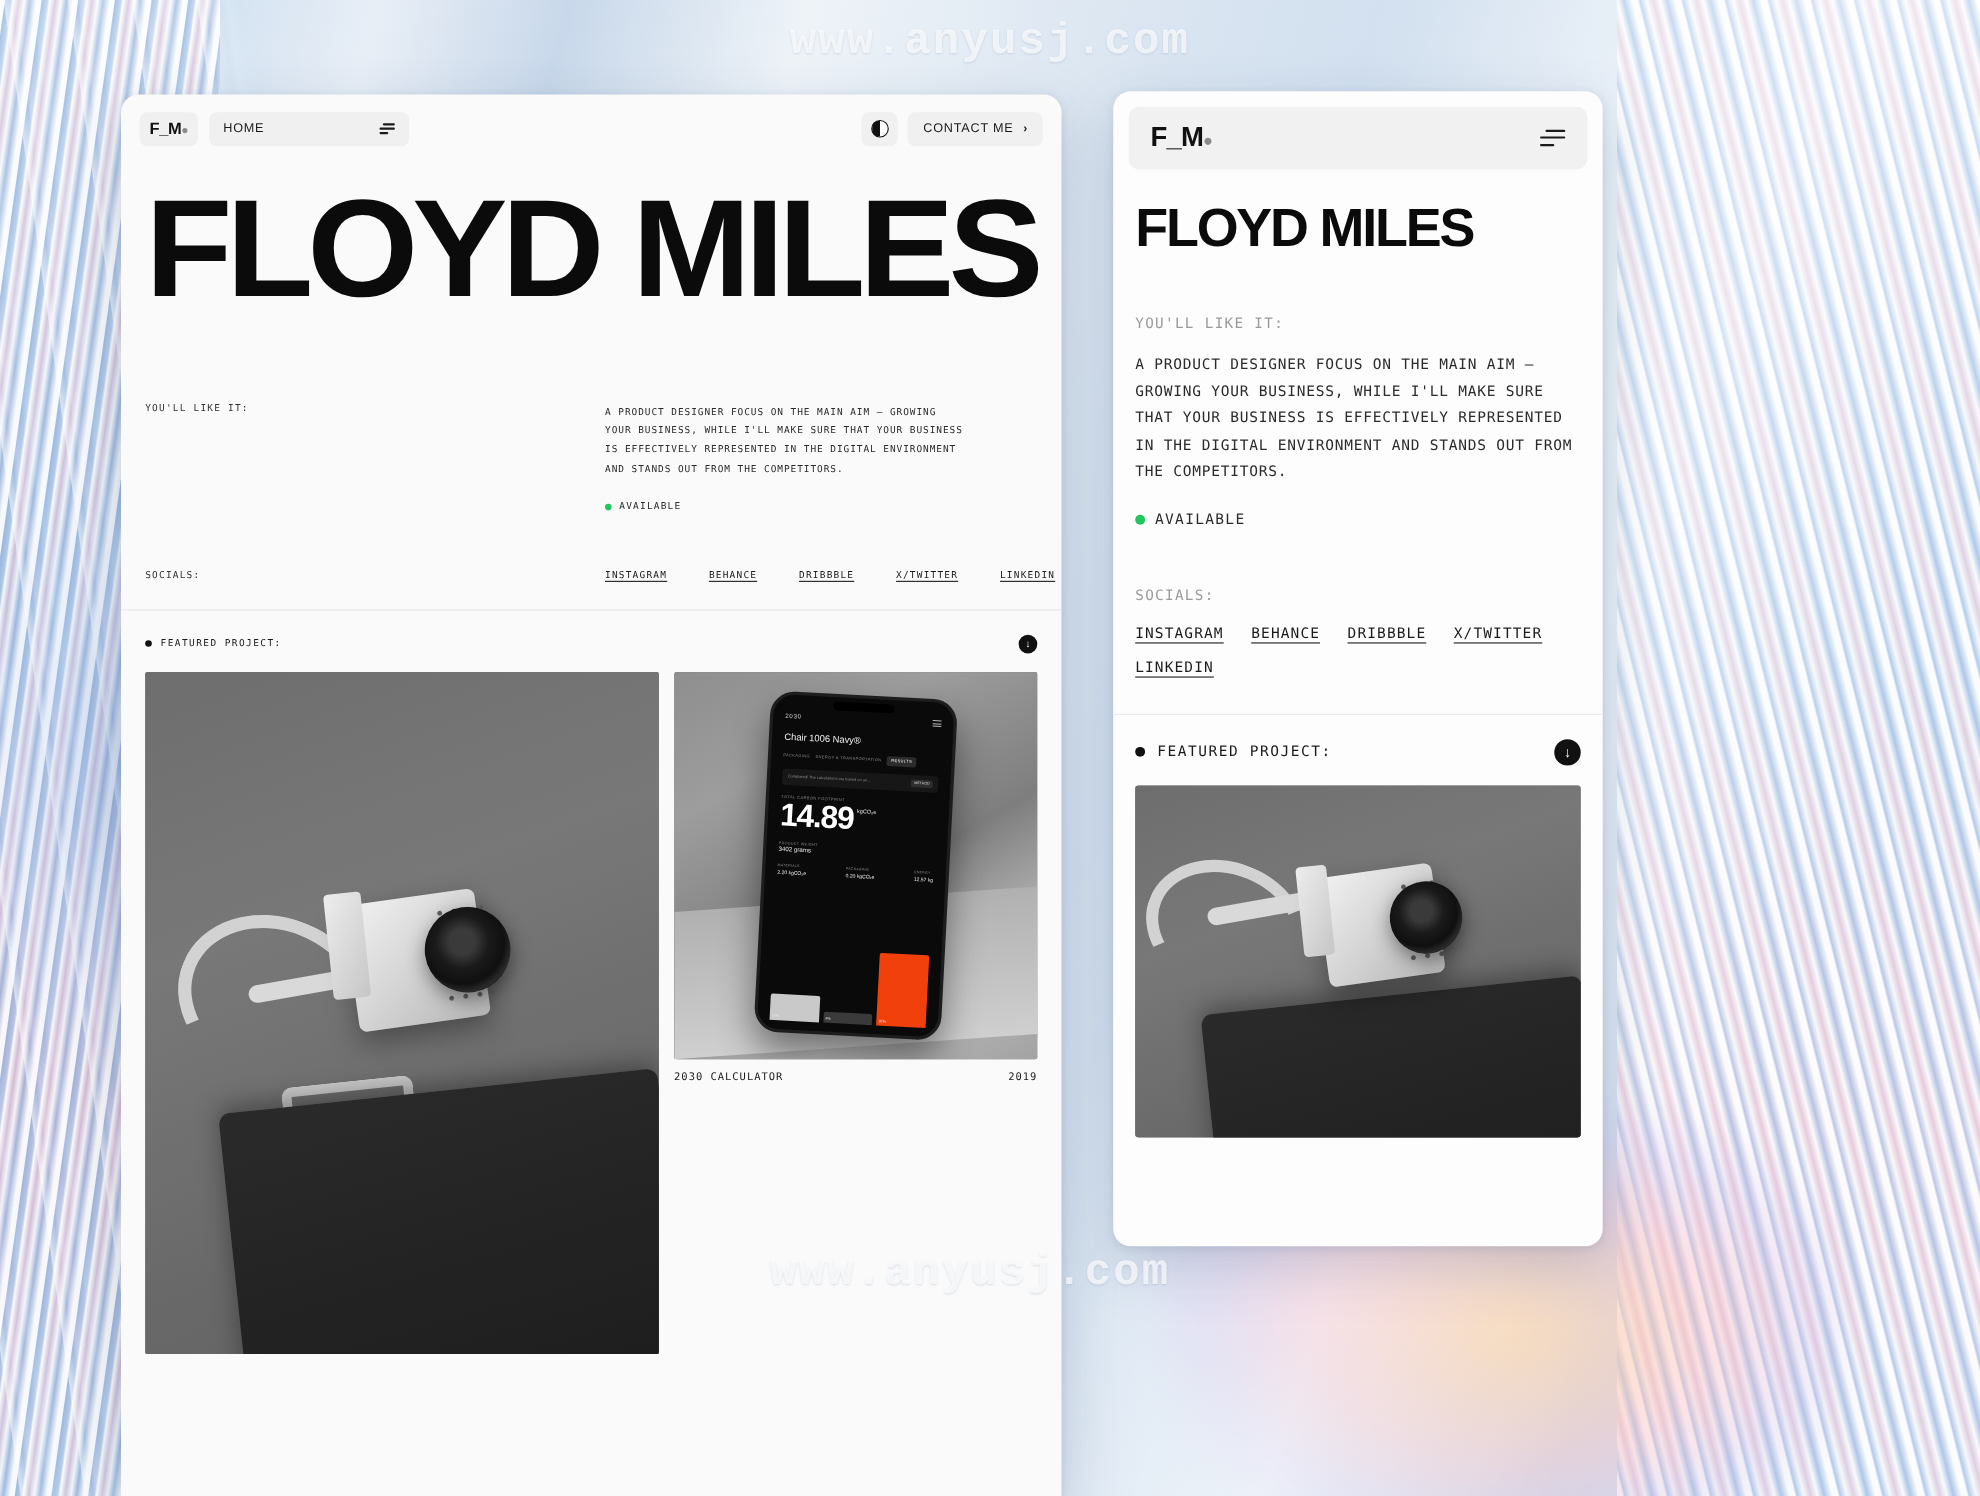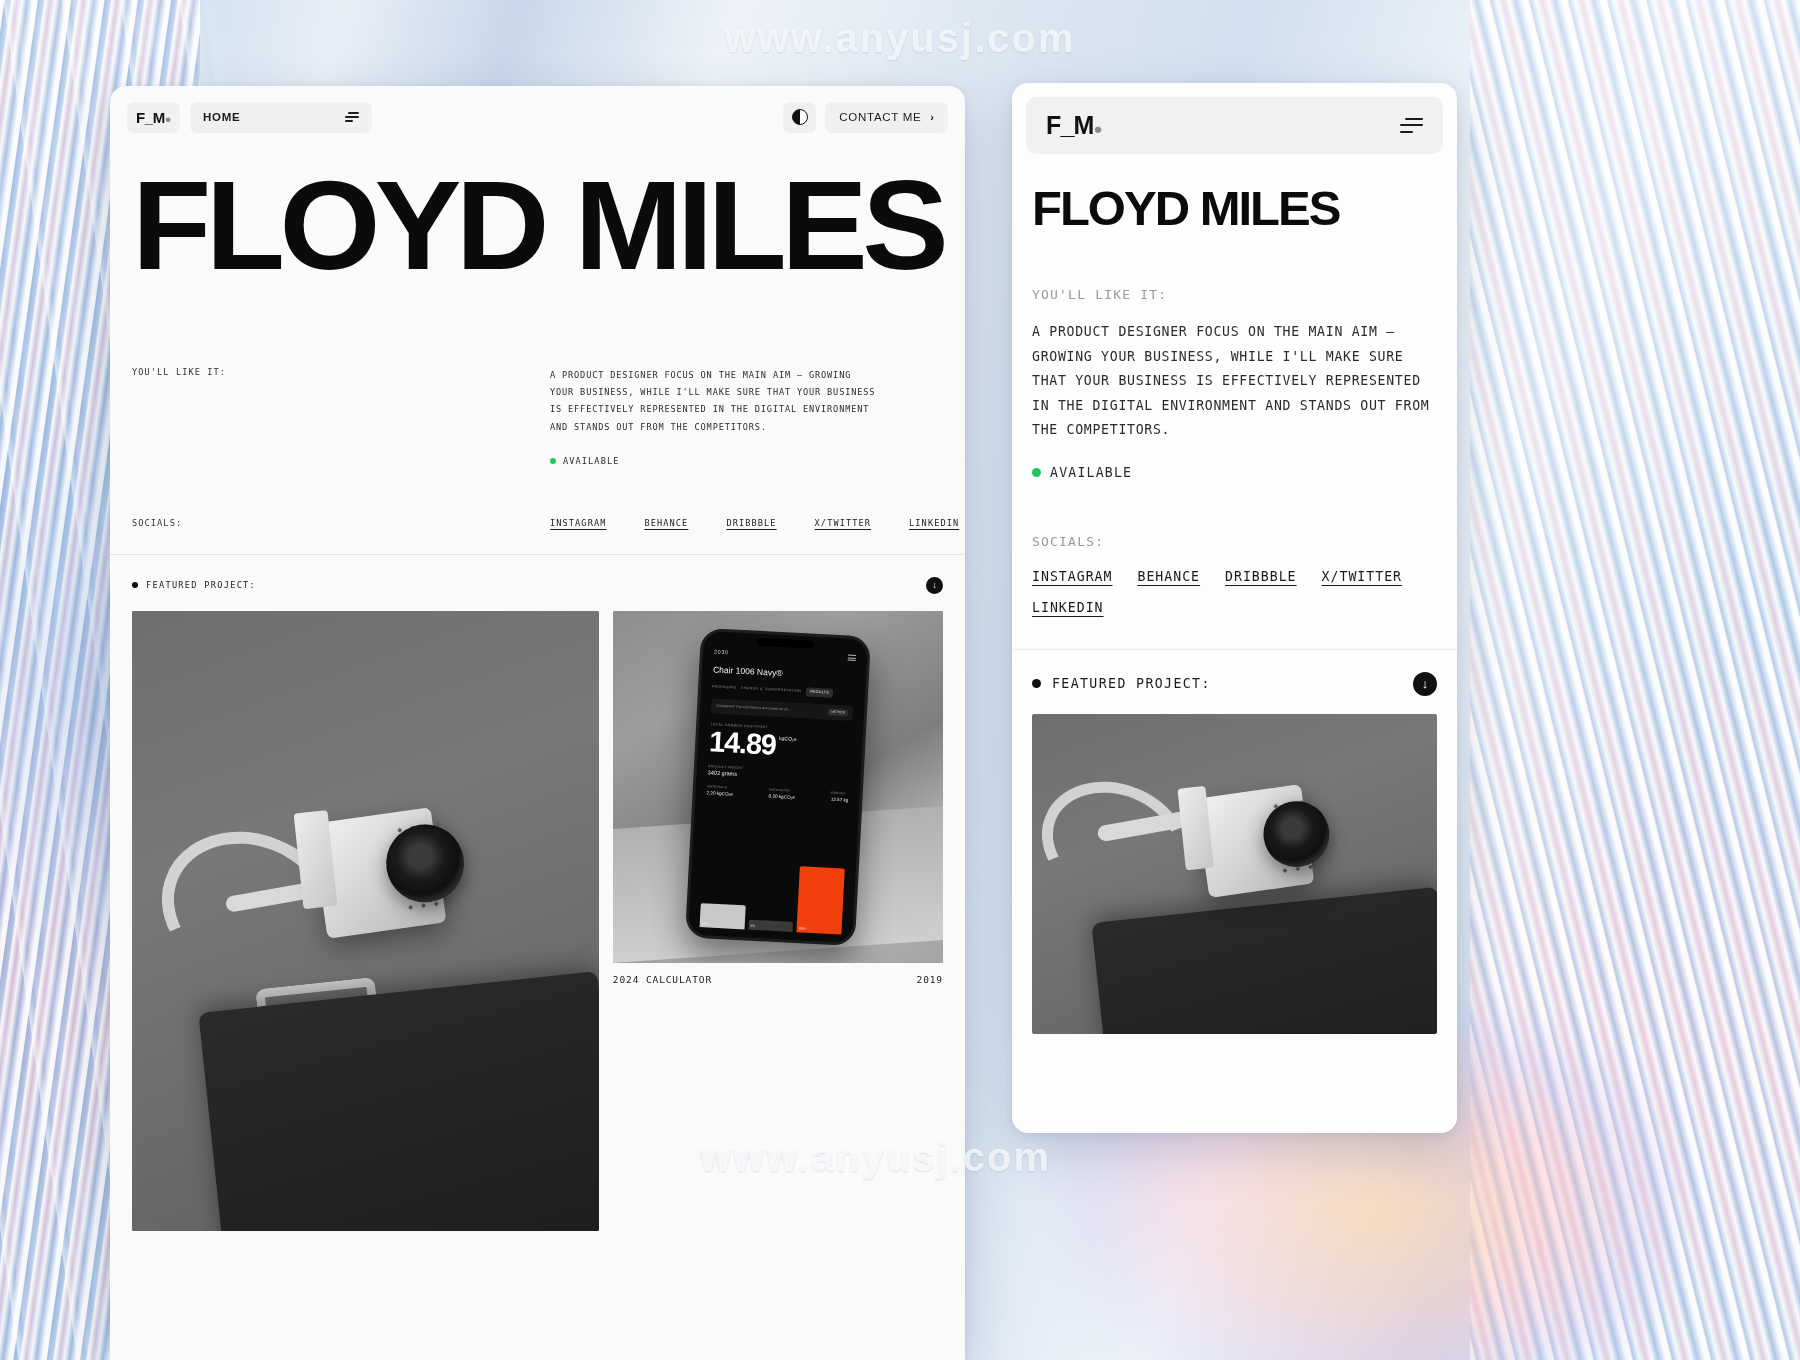--- a/index.html
+++ b/index.html
@@ -73,21 +73,21 @@
     filter:blur(16px);
   }
   #bg .sheen {
     position:absolute; inset:0;
     background:linear-gradient(112deg, rgba(255,255,255,0) 55%, rgba(255,255,255,0.35) 72%, rgba(255,255,255,0) 85%);
   }
 
   
   .wm {
     position:absolute;
-    font-family:Liberation Sans, sans-serif;
+    font-family:Liberation Mono, monospace;
     font-weight:700;
     color:rgba(255,255,255,0.72);
     letter-spacing:2px;
     text-shadow:0 1px 2px rgba(120,140,170,0.25);
     user-select:none;
     white-space:nowrap;
   }
   #wm-top { top:16px; left:50%; transform:translateX(-50%); font-size:40px; }
   #wm-mid { top:1135px; left:700px; font-size:40px; }
 
@@ -119,21 +119,20 @@
     font-size:15px; font-weight:800; letter-spacing:-0.4px;
     color:#111; line-height:1;
   }
   .logo-txt .dot { font-size:11px; color:#8b8b8b; }
 
   .home-pill {
     width:182px; height:31px;
     background:#f0f0f0; border-radius:7px;
     display:flex; align-items:center; justify-content:space-between;
     padding:0 13px;
-    font-weight:bold;
   }
   .home-pill span.lbl {
     font-size:11.5px; letter-spacing:0.7px; color:#1b1b1b;
     font-family:"Liberation Sans", sans-serif;
   }
   .filter-icon { width:14px; height:10px; position:relative; }
   .filter-icon i {
     position:absolute; height:1.6px; background:#1b1b1b; border-radius:1px; display:block;
   }
   .filter-icon i:nth-child(1){ top:0;   left:3px; width:11px; }
@@ -584,21 +583,21 @@
                   <span class="pc">4%</span>
                 </div>
               <div class="ph-bar b3">
                   <span class="pc">82%</span>
                 </div>
             </div>
           </div>
         </div>
       </div>
       <div class="proj-caption">
-        <span>2024 CALCULATOR</span>
+        <span>2030 CALCULATOR</span>
         <span>2019</span>
       </div>
     </div>
 
   </div>
 </div>
 
 <div id="mobile">
 
   <div class="m-nav">

